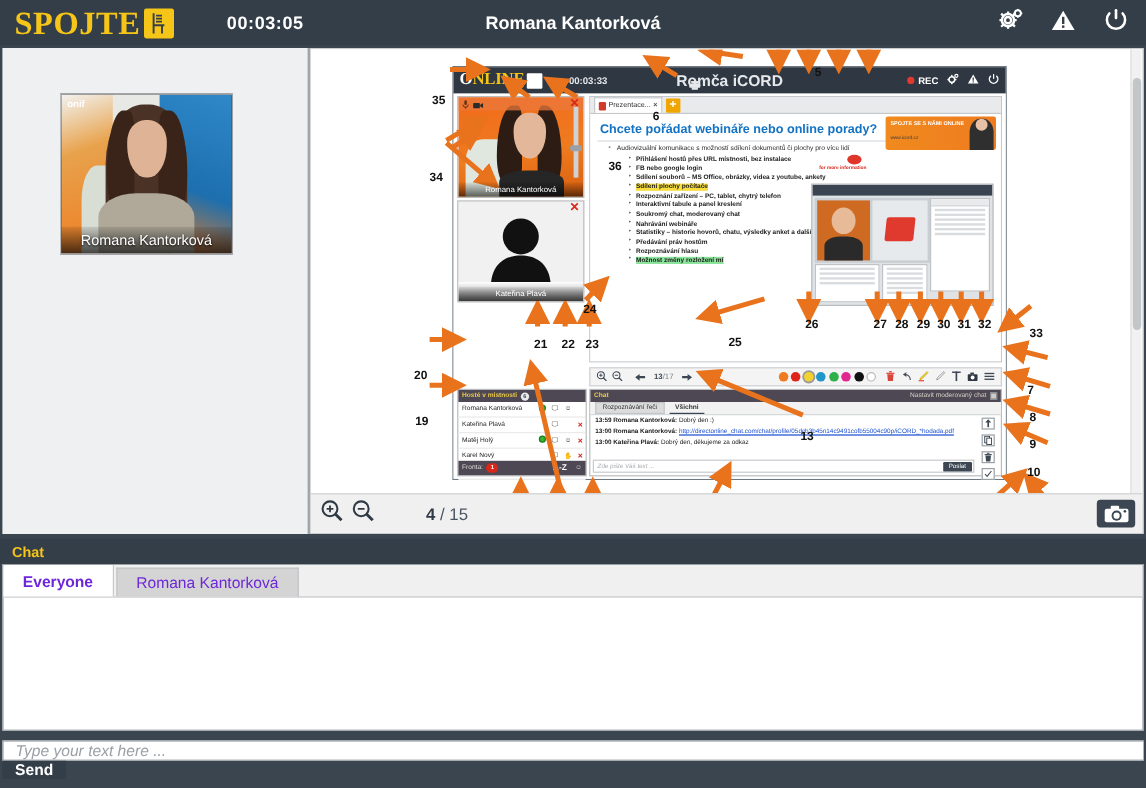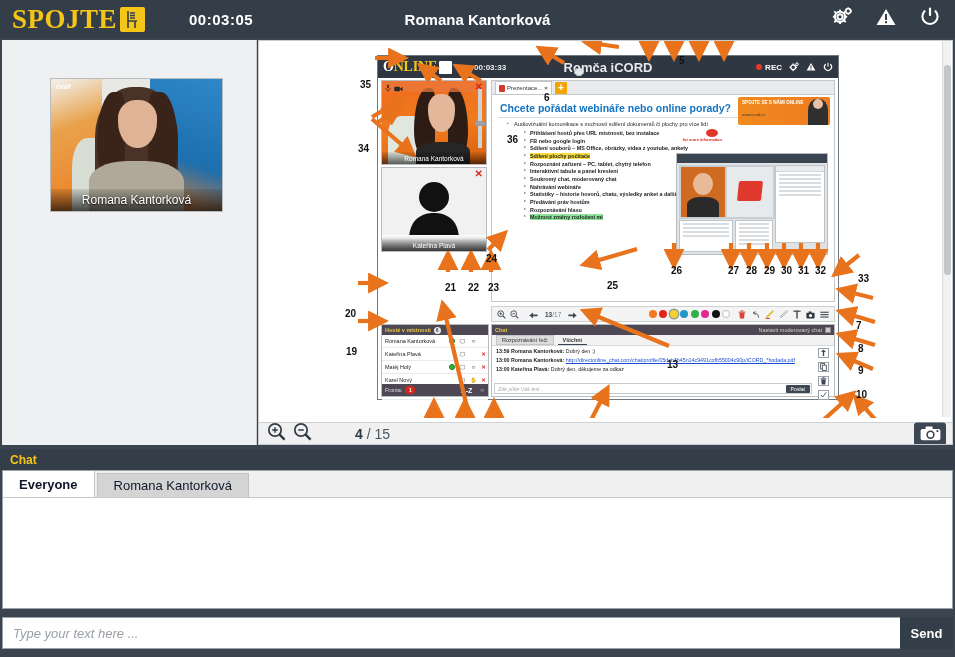--- a/index.html
+++ b/index.html
@@ -45,21 +45,21 @@
   
   .main {
     position: absolute; left: 0; top: 38px; width: 955px; height: 409px;
     background: #3b4550;
   }
   .cam-panel {
     position: absolute; left: 2px; top: 2px; width: 255px; height: 405px;
     background: #eef0f1; border-right: 1px solid #c9ccce;
   }
   .cam-tile {
-    position: absolute; left: 48px; top: 38px; width: 173px; height: 134px;
+    position: absolute; left: 48px; top: 38px; width: 144px; height: 134px;
     background: #101010; border: 1px solid #b9bcbf; overflow: hidden;
   }
   .cam-img { position: absolute; inset: 0; }
   .cam-bg-left { position: absolute; left: 0; top: 0; width: 35%; height: 100%;
     background: linear-gradient(160deg,#f2f2f0 0%,#e8a24c 35%,#ef7b1f 100%); }
   .cam-bg-right { position: absolute; right: 0; top: 0; width: 42%; height: 100%;
     background: linear-gradient(200deg,#2f88c9 0%,#1d6fae 60%,#ef7b1f 100%); }
   .cam-bg-mid { position: absolute; left: 30%; top: 0; width: 32%; height: 100%;
     background: linear-gradient(180deg,#e9eae6 0%,#d8d9d4 100%); }
   .cam-person { position: absolute; left: 26%; top: 6%; width: 48%; height: 94%;
@@ -84,21 +84,21 @@
   }
 
   
   .viewer {
     position: absolute; left: 258px; top: 2px; right: 2px; height: 405px;
     background: #fff; border: 1px solid #c9ccce; overflow: hidden;
   }
   .viewer-canvas { position: absolute; left: 0; top: 0; right: 0; bottom: 26px;
     background: #fff; overflow: hidden; padding-left: 41px; }
   .viewer-bar {
-    position: absolute; left: 0; right: 0; bottom: 0; height: 22px;
+    position: absolute; left: 0; right: 0; bottom: 0; height: 33px;
     background: #f0f0f0; border-top: 1px solid #cfd2d4;
     display: flex; align-items: center; gap: 7px; padding-left: 8px;
   }
   .vb-zoom { cursor: pointer; }
   .vb-page { margin-left: 36px; font-size: 14px; color: #4a5563; }
   .vb-page b { color: #2f3a46; }
   .vb-cam {
     position: absolute; right: 6px; top: 50%; transform: translateY(-50%);
     width: 32px; height: 23px; background: #3c4753; border-radius: 3px;
     display: flex; align-items: center; justify-content: center; cursor: pointer;
@@ -303,29 +303,29 @@
 
   
   .chatpanel { position: absolute; left: 0; top: 449px; width: 955px; height: 208px; background: #3b4550; }
   .cp-title { height: 21px; background: #343e48; color: #f5c518; font-weight: bold;
     font-size: 12px; display: flex; align-items: center; padding-left: 10px; }
   .cp-body { position: absolute; left: 2px; right: 2px; top: 21px; bottom: 48px;
     background: #fff; border: 1px solid #9aa0a6; }
   .cp-tabs { height: 27px; background: #f0f0f0; border-bottom: 1px solid #c6c9cc;
     display: flex; align-items: stretch; }
   .cp-tab { display: flex; align-items: center; padding: 0 16px; font-size: 13px;
-    color: #0f172a; cursor: pointer; }
+    color: #6d28d9; cursor: pointer; }
   .cp-tab.active { background: #fff; font-weight: bold; border-right: 1px solid #c6c9cc; }
   .cp-tab.inactive { background: #d4d4d4; border: 1px solid #c0c3c6; border-bottom: none; margin: 2px 0 0 2px; }
   .cp-msgs { padding: 8px 10px; }
   .cp-msg { font-size: 13px; color: #111; }
   .cp-msg .who { font-weight: bold; }
   .cp-msg .txt { font-size: 14px; }
   .cp-inputrow { position: absolute; left: 2px; right: 2px; bottom: 8px; height: 32px;
-    display: flex; align-items: stretch; }
+    display: flex; align-items: stretch; flex-direction: column; }
   .cp-input { flex: 1; background: #fff; border: 1px solid #9aa0a6; border-right: none;
     display: flex; align-items: center; padding-left: 10px; }
   .cp-input .ph { color: #9aa0a6; font-style: italic; font-size: 13px; }
   .cp-send { width: 53px; background: #343e48; color: #fff; font-weight: bold;
     font-size: 13px; display: flex; align-items: center; justify-content: center; cursor: pointer; }
 </style>
 </head>
 <body>
 
 <div id="app">

